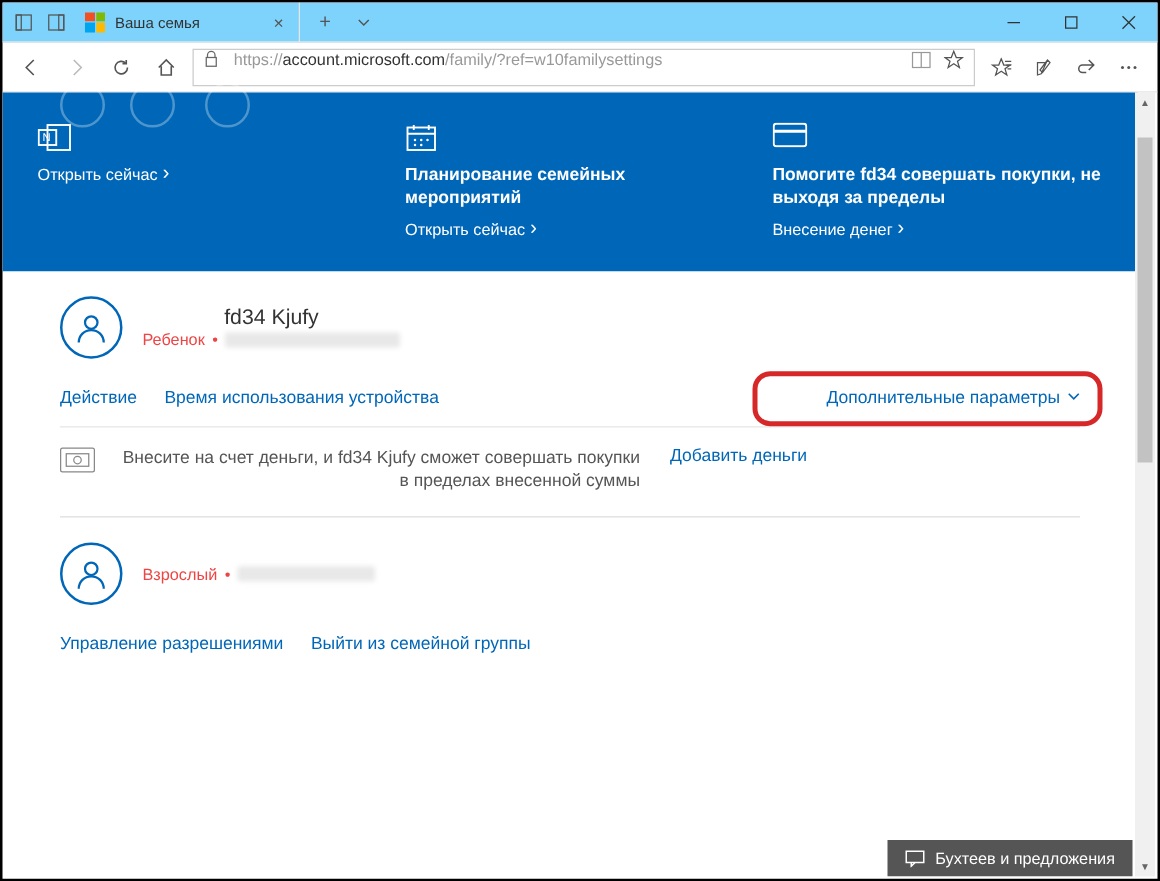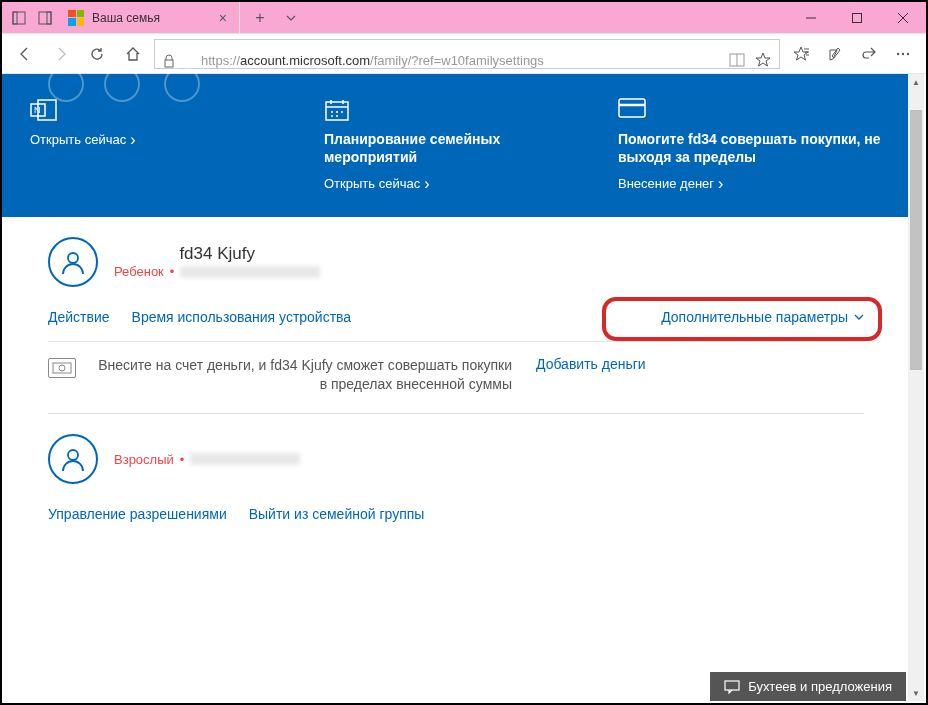--- a/index.html
+++ b/index.html
@@ -1,35 +1,35 @@
 <!DOCTYPE html>
 <html><head>
 <meta charset="utf-8">
 <style>
   * { box-sizing: border-box; margin: 0; padding: 0; font-family: 'Segoe UI', Arial, sans-serif; }
   body { width: 928px; height: 705px; background: #fff; border: 2px solid #000; overflow: hidden; position: relative; }
   
   
-  .titlebar { height: 32px; display: flex; align-items: center; background: #f9a8d4; border-bottom: 1px solid #e5e5e5; }
+  .titlebar { height: 32px; display: flex; align-items: center; background: #7dd3fc; border-bottom: 1px solid #e5e5e5; }
   .titlebar-left { display: flex; align-items: center; padding-left: 6px; gap: 4px; }
   .titlebar-icon { width: 22px; height: 22px; display: flex; align-items: center; justify-content: center; color: #444; }
   .tab { display: flex; align-items: center; gap: 8px; padding: 0 12px 0 8px; height: 32px; border-right: 1px solid #e5e5e5; min-width: 180px; }
   .ms-logo { width: 16px; height: 16px; display: grid; grid-template-columns: 1fr 1fr; grid-template-rows: 1fr 1fr; gap: 1px; }
   .ms-logo span:nth-child(1){background:#f25022;} .ms-logo span:nth-child(2){background:#7fba00;}
   .ms-logo span:nth-child(3){background:#00a4ef;} .ms-logo span:nth-child(4){background:#ffb900;}
   .tab-title { font-size: 12px; color: #333; flex: 1; }
   .tab-close { font-size: 14px; color: #555; cursor: pointer; }
   .newtab { width: 32px; text-align: center; font-size: 16px; color: #555; }
   .titlebar-right { margin-left: auto; display: flex; }
   .win-btn { width: 46px; height: 32px; display: flex; align-items: center; justify-content: center; color: #333; font-size: 12px; }
 
   
   .toolbar { height: 40px; display: flex; align-items: center; padding: 0 8px; gap: 6px; border-bottom: 1px solid #e5e5e5; }
   .nav-btn { width: 30px; height: 30px; display: flex; align-items: center; justify-content: center; color: #555; border-radius: 2px; }
-  .addr { flex: 1; height: 30px; border: 1px solid #ccc; display: flex; align-items: flex-end; padding: 0 8px; gap: 24px; }
+  .addr { flex: 1; height: 30px; border: 1px solid #ccc; display: flex; align-items: flex-start; padding: 0 8px; gap: 10px; }
   .lock-icon { width: 14px; color: #666; }
   .url { font-size: 13px; color: #333; flex: 1; white-space: nowrap; overflow: hidden; }
   .url .gray { color: #999; }
   .addr-right { display: flex; gap: 10px; align-items: center; color: #666; }
   .tb-right { display: flex; gap: 4px; }
 
   
   .hero { background: #0067b8; color: #fff; padding: 0 28px 24px; }
   .hero-avatars { display: flex; gap: 20px; padding: 0 18px 10px; height: 12px; overflow: visible; position: relative; top: -8px; }
   .mini-circle { width: 36px; height: 36px; border: 2px solid #fff; border-radius: 50%; display: flex; align-items: center; justify-content: center; opacity: .3; }

